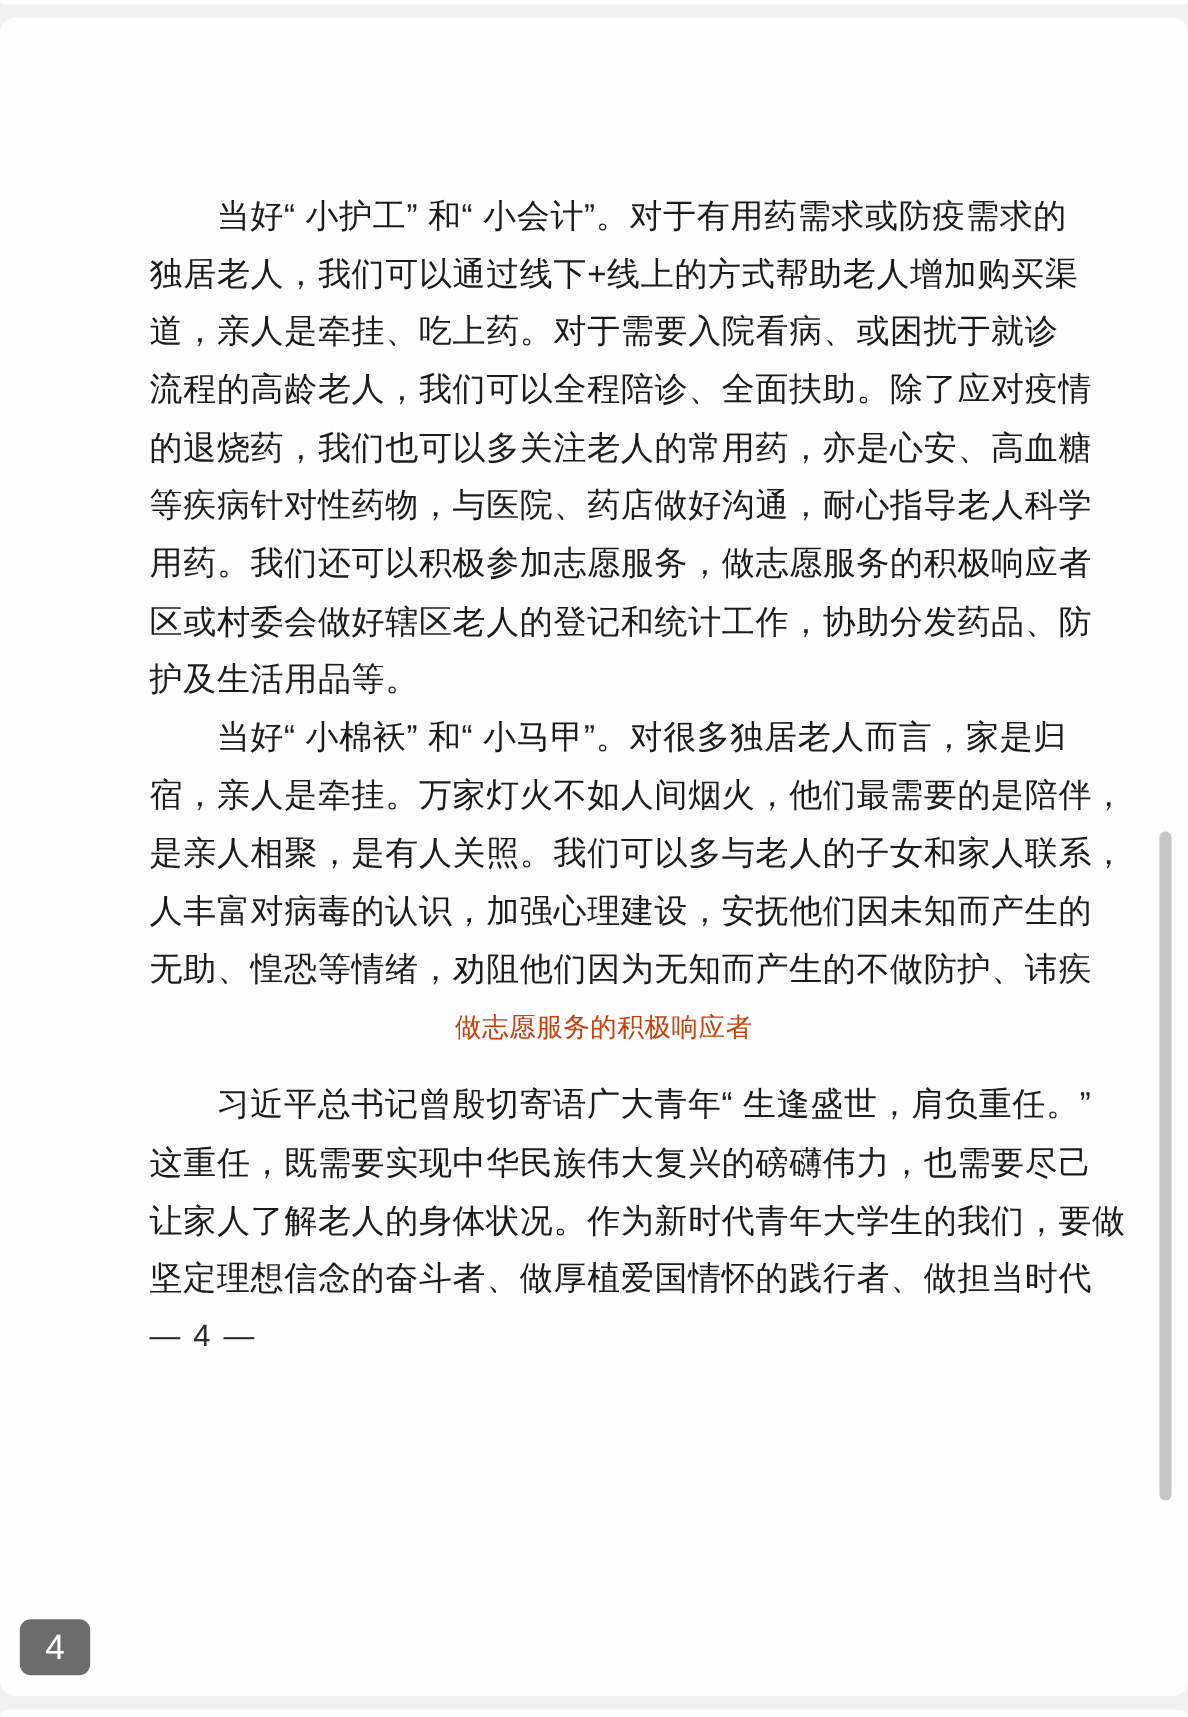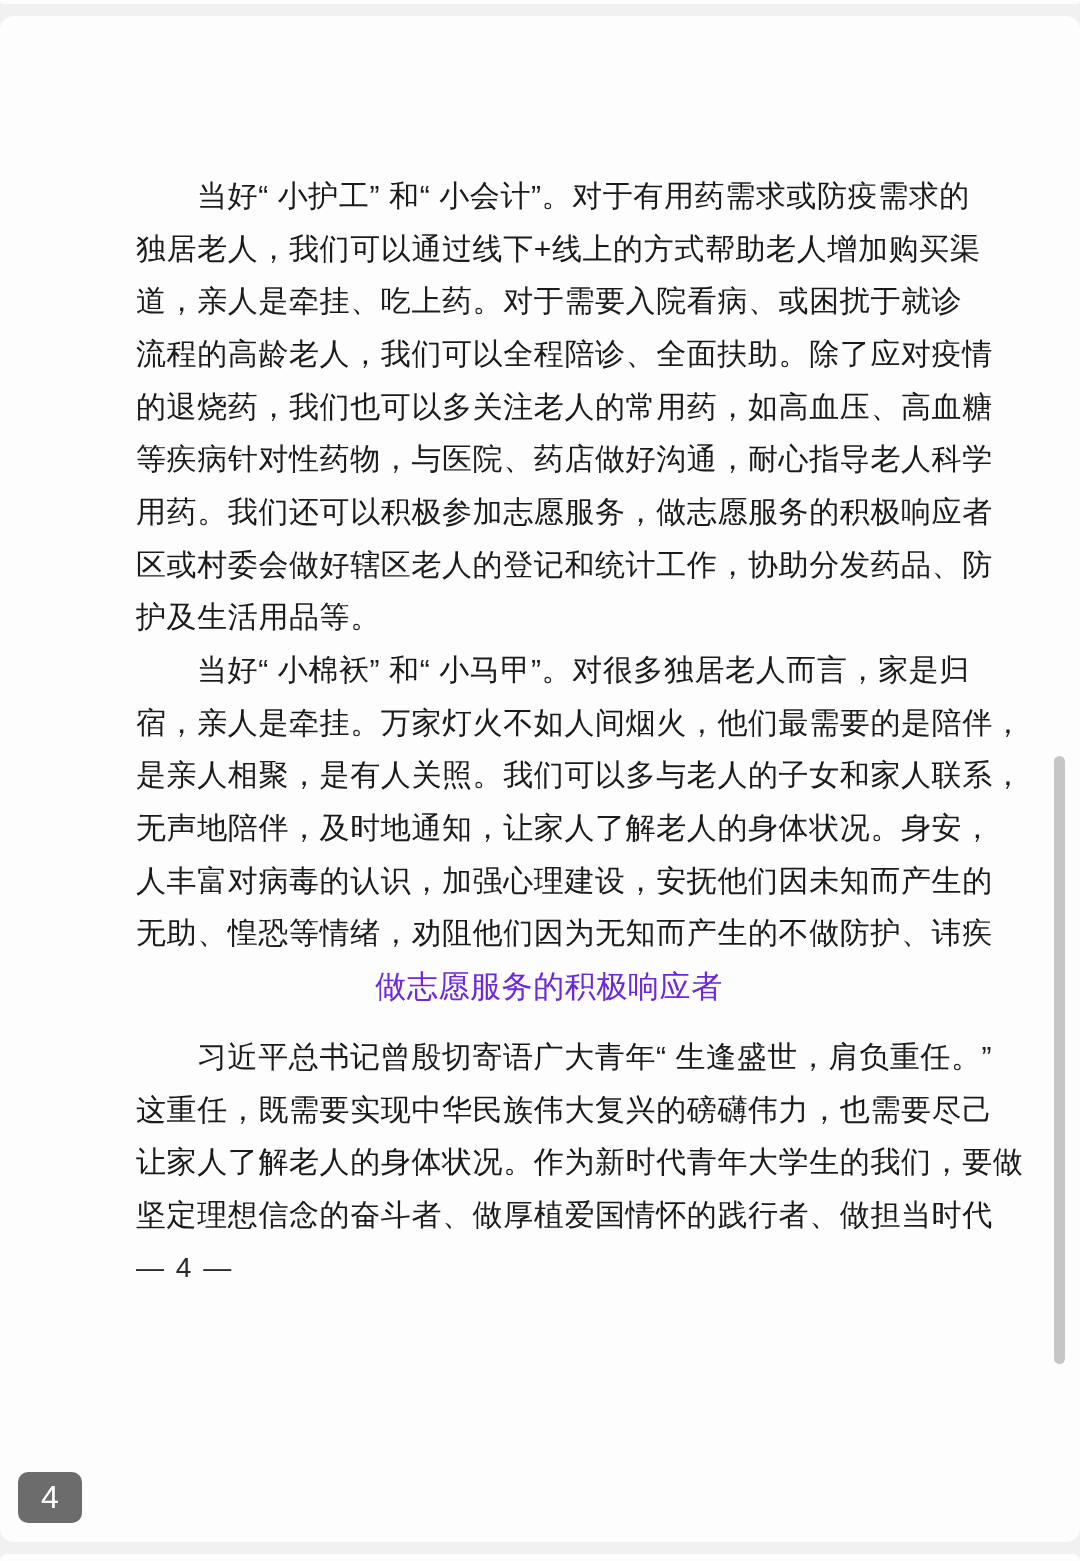--- a/index.html
+++ b/index.html
@@ -54,22 +54,22 @@
     align-items: center;
     white-space: nowrap;
   }
   .line.indent { padding-left: 61px; }
   .section-heading {
     height: 52.7px;
     display: flex;
     align-items: center;
     justify-content: center;
     margin-bottom: 18px;
-    font-size: 31px;
-    color: #6d28d9;
+    font-size: 24px;
+    color: #c2410c;
   }
   .pagenum-line {
     height: 52.7px;
     display: flex;
     align-items: center;
     font-size: 28px;
     letter-spacing: 2px;
     color: #2a2a2a;
   }
   .scrollbar-thumb {
@@ -104,32 +104,31 @@
   <div class="prev-page"></div>
 
   <div class="doc-page">
     <div class="page-text">
 
       <div>
         <div class="line indent">当好“ 小护工” 和“ 小会计”。对于有用药需求或防疫需求的</div>
         <div class="line">独居老人，我们可以通过线下+线上的方式帮助老人增加购买渠</div>
         <div class="line">道，亲人是牵挂、吃上药。对于需要入院看病、或困扰于就诊</div>
         <div class="line">流程的高龄老人，我们可以全程陪诊、全面扶助。除了应对疫情</div>
-        <div class="line">的退烧药，我们也可以多关注老人的常用药，如高血压、高血糖</div>
+        <div class="line">的退烧药，我们也可以多关注老人的常用药，亦是心安、高血糖</div>
         <div class="line">等疾病针对性药物，与医院、药店做好沟通，耐心指导老人科学</div>
         <div class="line">用药。我们还可以积极参加志愿服务，做志愿服务的积极响应者</div>
         <div class="line">区或村委会做好辖区老人的登记和统计工作，协助分发药品、防</div>
         <div class="line">护及生活用品等。</div>
       </div>
 
       <div>
         <div class="line indent">当好“ 小棉袄” 和“ 小马甲”。对很多独居老人而言，家是归</div>
         <div class="line">宿，亲人是牵挂。万家灯火不如人间烟火，他们最需要的是陪伴，</div>
         <div class="line">是亲人相聚，是有人关照。我们可以多与老人的子女和家人联系，</div>
-        <div class="line">无声地陪伴，及时地通知，让家人了解老人的身体状况。身安，</div>
         <div class="line">人丰富对病毒的认识，加强心理建设，安抚他们因未知而产生的</div>
         <div class="line">无助、惶恐等情绪，劝阻他们因为无知而产生的不做防护、讳疾</div>
       </div>
 
       <div class="section-heading">做志愿服务的积极响应者</div>
 
       <div>
         <div class="line indent">习近平总书记曾殷切寄语广大青年“ 生逢盛世，肩负重任。”</div>
         <div class="line">这重任，既需要实现中华民族伟大复兴的磅礴伟力，也需要尽己</div>
         <div class="line">让家人了解老人的身体状况。作为新时代青年大学生的我们，要做</div>

